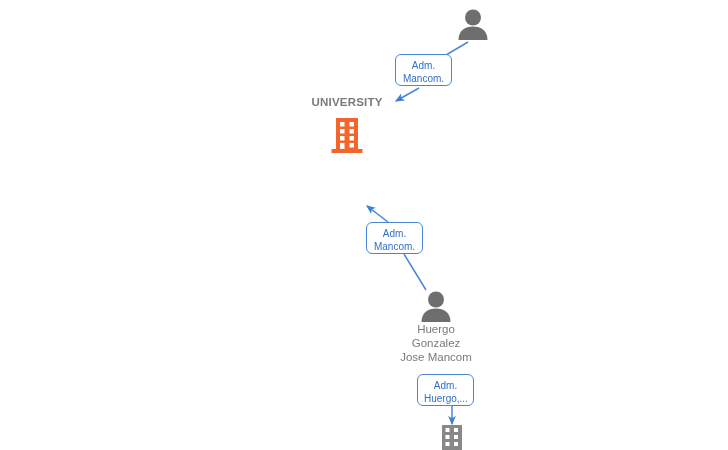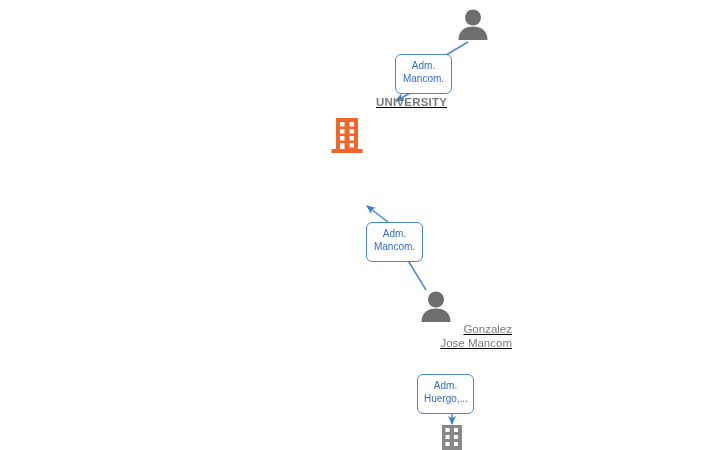--- a/index.html
+++ b/index.html
@@ -24,22 +24,21 @@
     left: 0;
     top: 0;
     width: 728px;
     height: 450px;
     pointer-events: none;
   }
 
   
   .node {
     position: absolute;
-    text-align: right;
-    text-decoration: underline;
+    text-align: center;
   }
   .company-title {
     font-size: 11.5px;
     font-weight: bold;
     color: #7a7a7a;
     line-height: 13.5px;
     letter-spacing: 0.2px;
     white-space: nowrap;
   }
   .person-name {
@@ -52,21 +51,21 @@
   
   .relbox {
     position: absolute;
     border: 1.6px solid #4a86d8;
     border-radius: 6px;
     background: #ffffff;
     color: #2f6ecb;
     font-size: 10px;
     line-height: 13px;
     text-align: center;
-    padding: 4px 6px 8px 6px;
+    padding: 4px 6px 0 6px;
     box-sizing: border-box;
     white-space: nowrap;
   }
 
   
   #watermark {
     position: absolute;
     right: 8px;
     bottom: 8px;
     font-family: "DejaVu Serif", serif;
@@ -139,20 +138,21 @@
   <div class="relbox" style="left:366px; top:222px; width:57px;">
     <div>Adm.</div>
     <div>Mancom.</div>
   </div>
 
   <div class="node" style="left:360px; top:290px; width:152px;">
     <svg width="34" height="32" viewBox="0 0 34 32" style="display:block;margin:0 auto;">
       <circle cx="17" cy="9.5" r="8" fill="#6e6e6e"></circle>
       <path d="M2.5 32 C2.5 22.5 9 18.5 17 18.5 C25 18.5 31.5 22.5 31.5 32 Z" fill="#6e6e6e"></path>
     </svg>
+    <div class="person-name">Huergo</div>
     <div class="person-name">Gonzalez</div>
     <div class="person-name">Jose Mancom</div>
   </div>
 
   <div class="relbox" style="left:417px; top:374px; width:57px;">
     <div>Adm.</div>
     <div>Huergo,...</div>
   </div>
 
   <div class="node" style="left:427px; top:425px; width:50px;">

